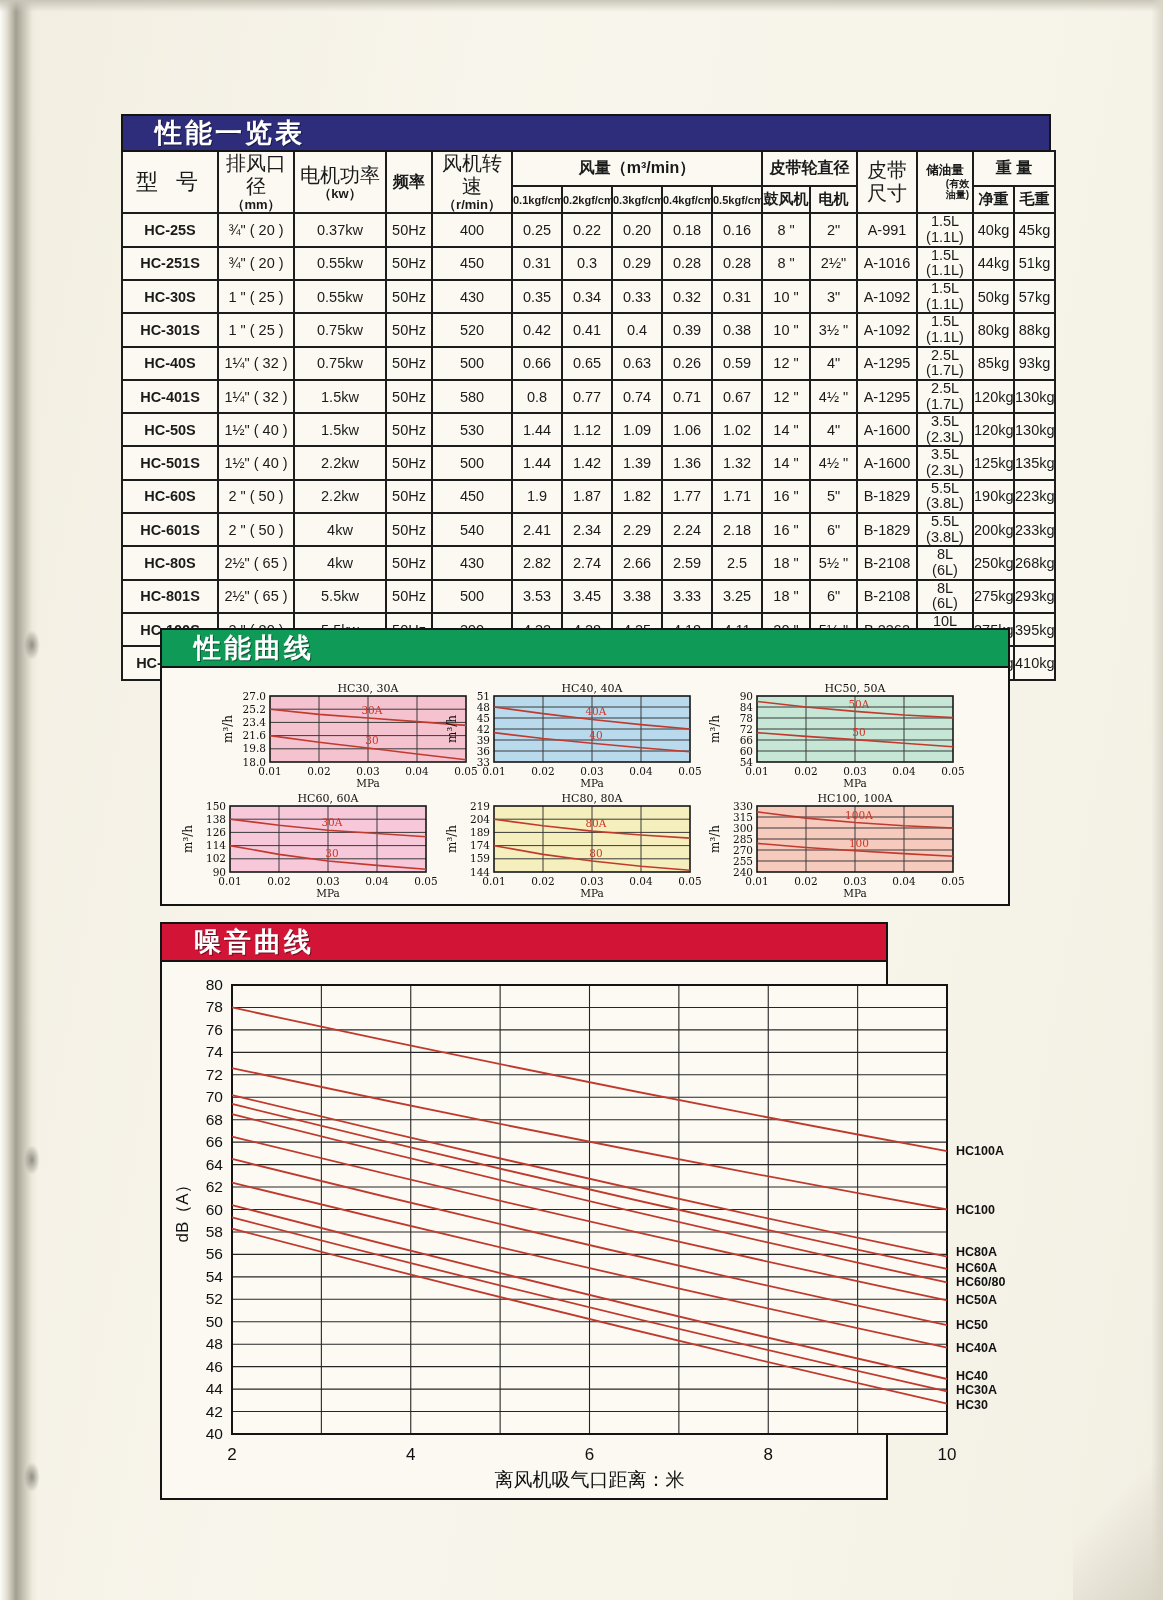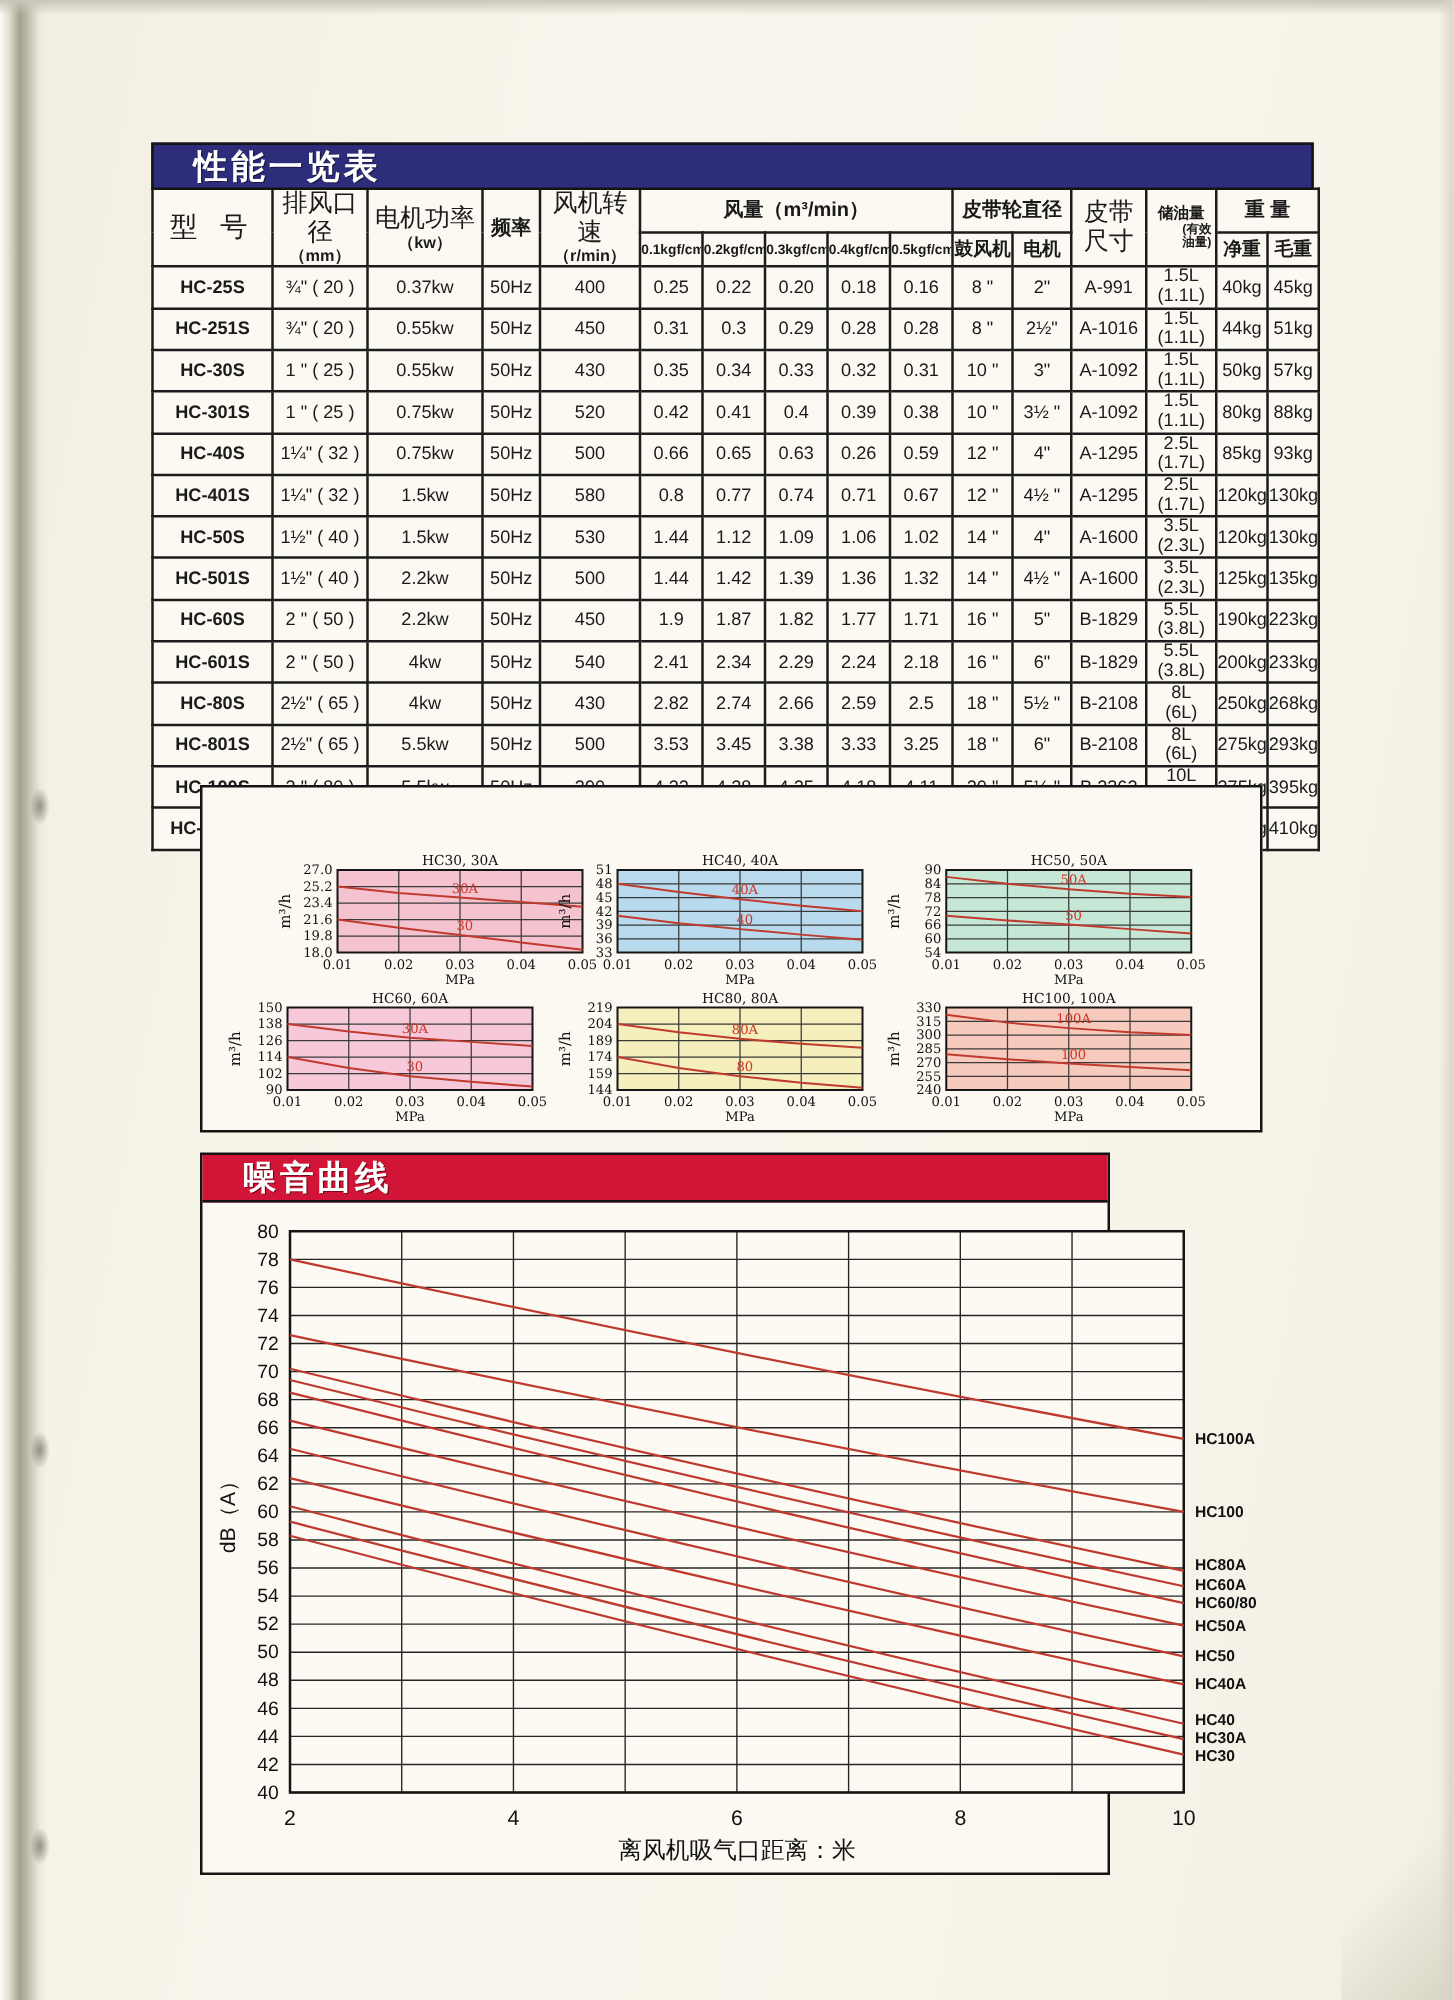--- a/index.html
+++ b/index.html
@@ -396,20 +396,23 @@
             <td class="oil">10L
 (16L)</td>
             <td>390kg</td>
             <td>410kg</td>
           </tr>
         </tbody>
     </table>
   </section>
 
   <section id="perf-section" class="chart-box">
+    <div class="bar green">
+      <span class="bar-title">性能曲线</span>
+    </div>
     <div id="mini-area">
         <div class="mini" style="left: 18px; top: 14px; margin-left: 40px;"><svg width="268" height="110" viewBox="0 0 268 110">
             <rect x="50" y="14" width="196" height="66" fill="#f5c3cf"></rect>
             <line x1="99" y1="14" x2="99" y2="80" stroke="#3a3a3a" stroke-width="1"></line>
             <line x1="148" y1="14" x2="148" y2="80" stroke="#3a3a3a" stroke-width="1"></line>
             <line x1="197" y1="14" x2="197" y2="80" stroke="#3a3a3a" stroke-width="1"></line>
             <line x1="50" y1="27.200000000000003" x2="246" y2="27.200000000000003" stroke="#3a3a3a" stroke-width="1"></line>
             <line x1="50" y1="40.400000000000006" x2="246" y2="40.400000000000006" stroke="#3a3a3a" stroke-width="1"></line>
             <line x1="50" y1="53.599999999999994" x2="246" y2="53.599999999999994" stroke="#3a3a3a" stroke-width="1"></line>
             <line x1="50" y1="66.8" x2="246" y2="66.8" stroke="#3a3a3a" stroke-width="1"></line>

